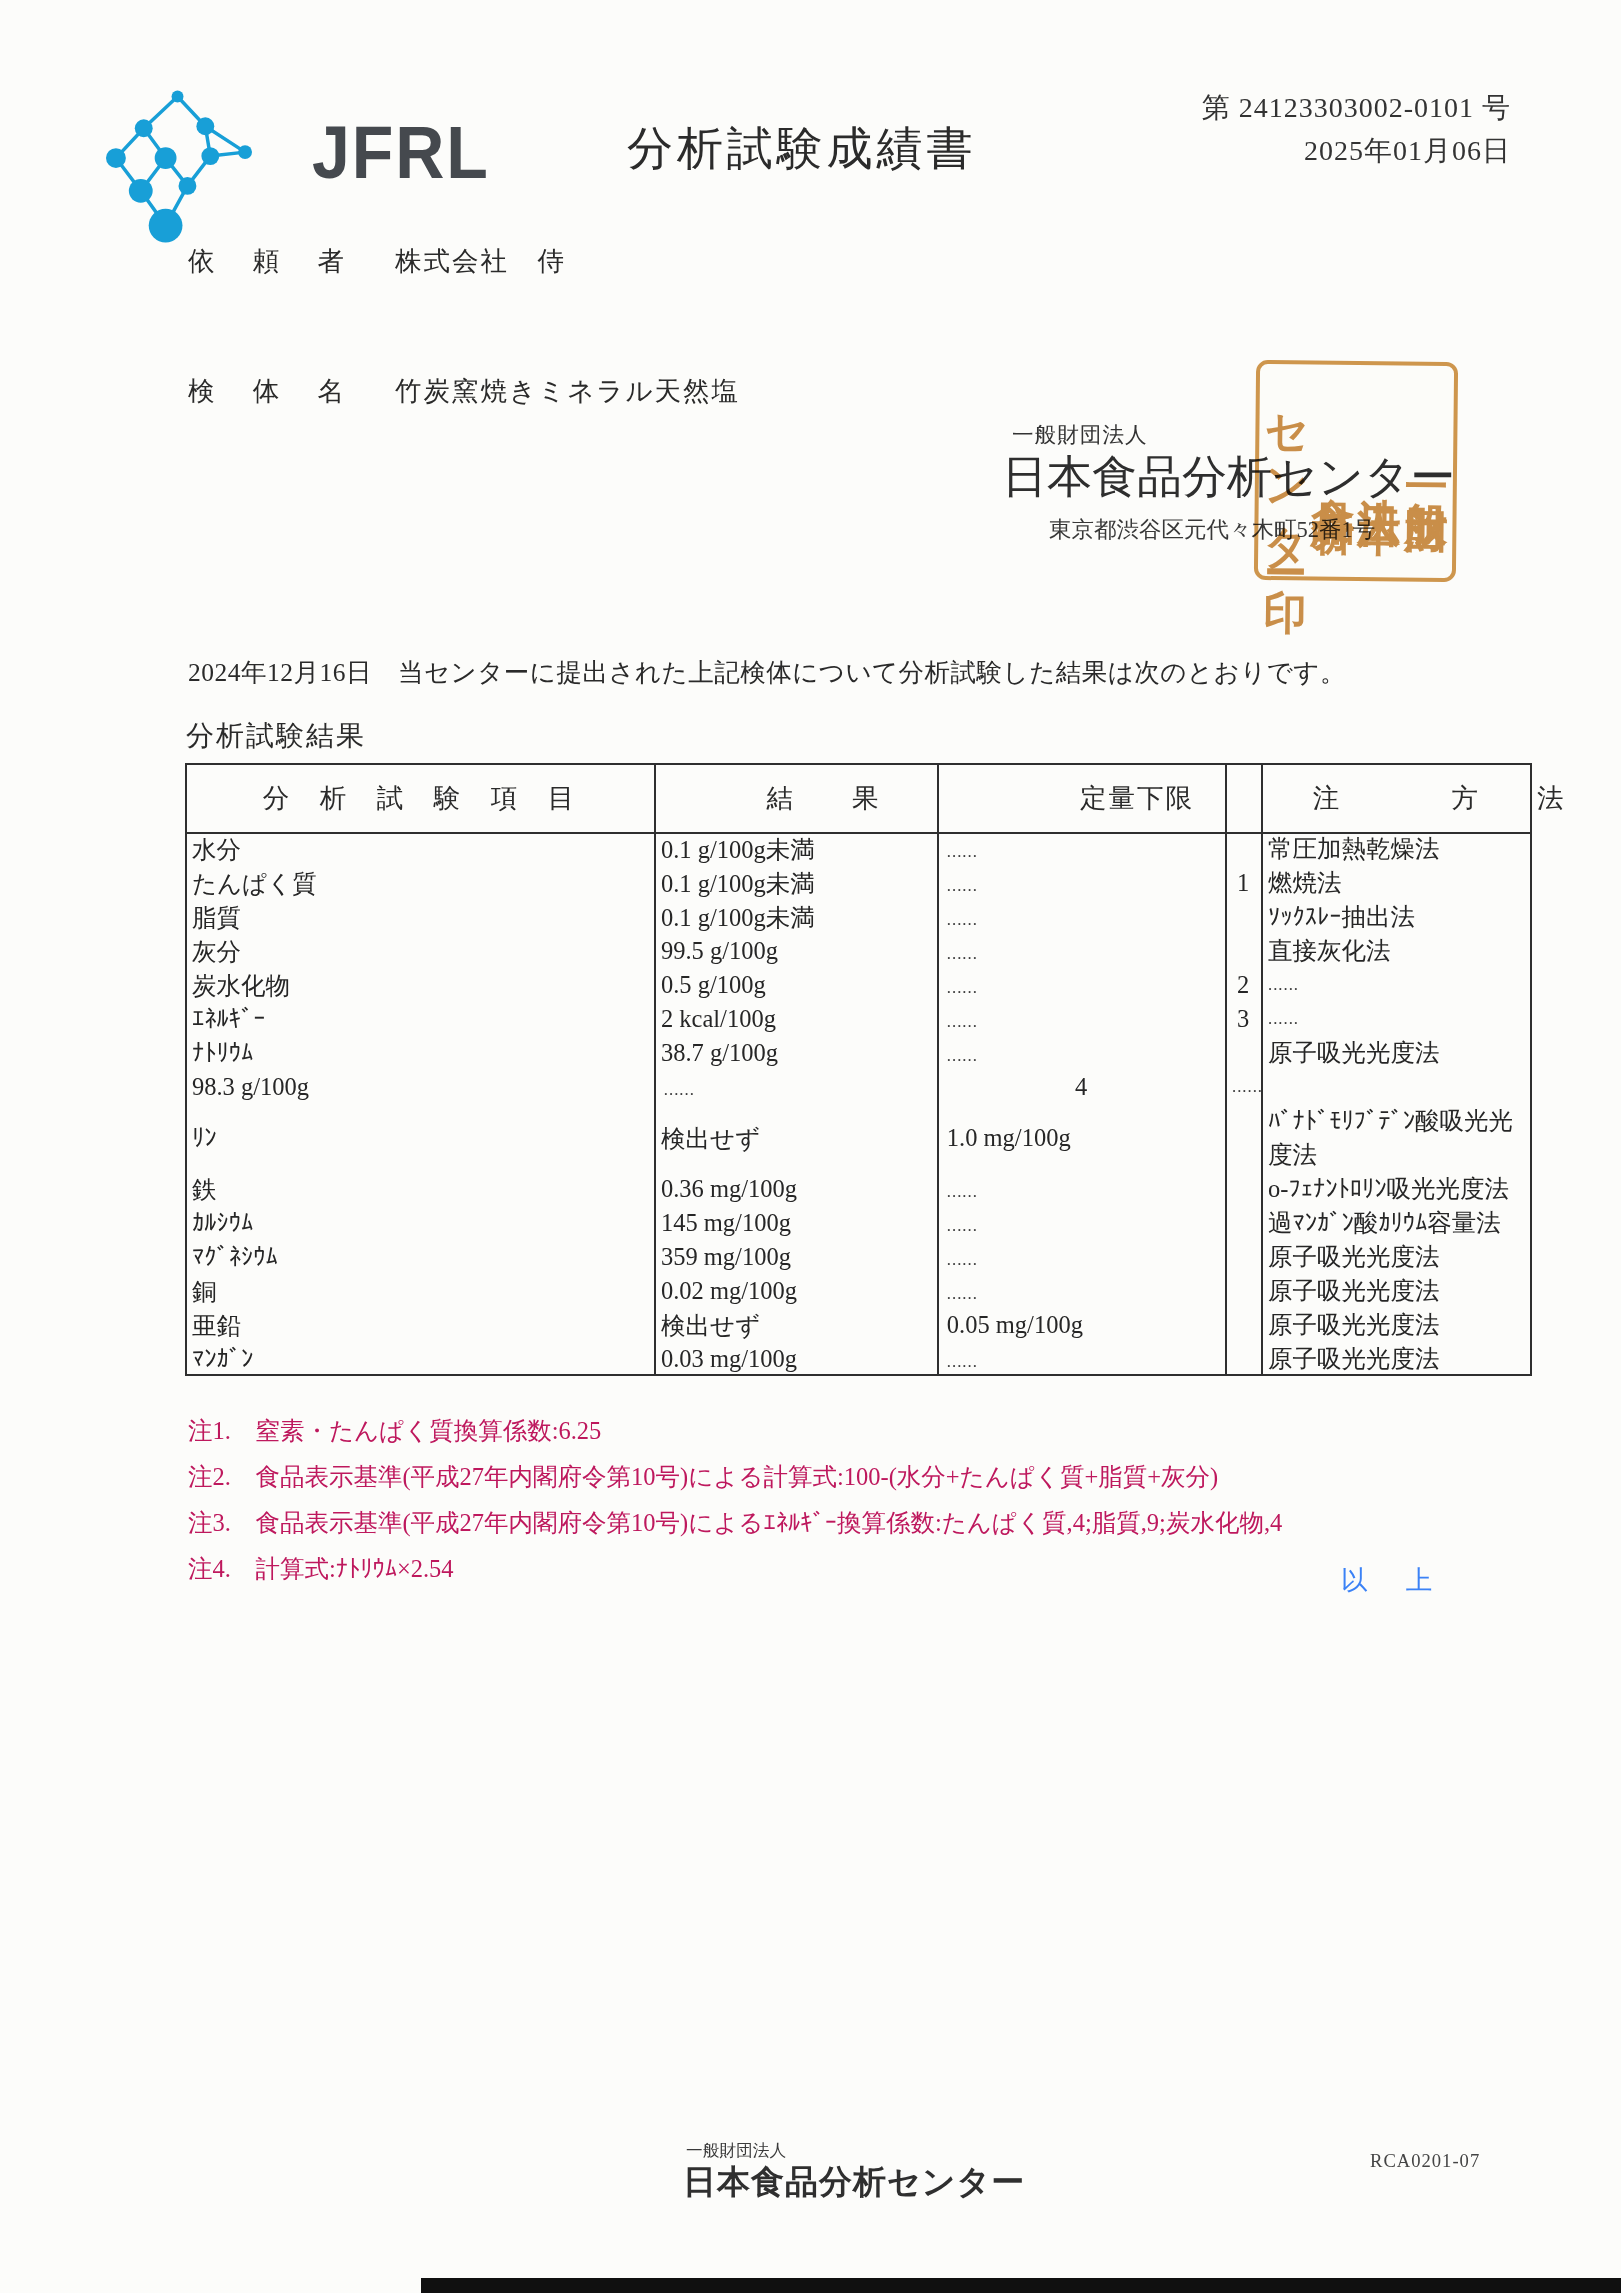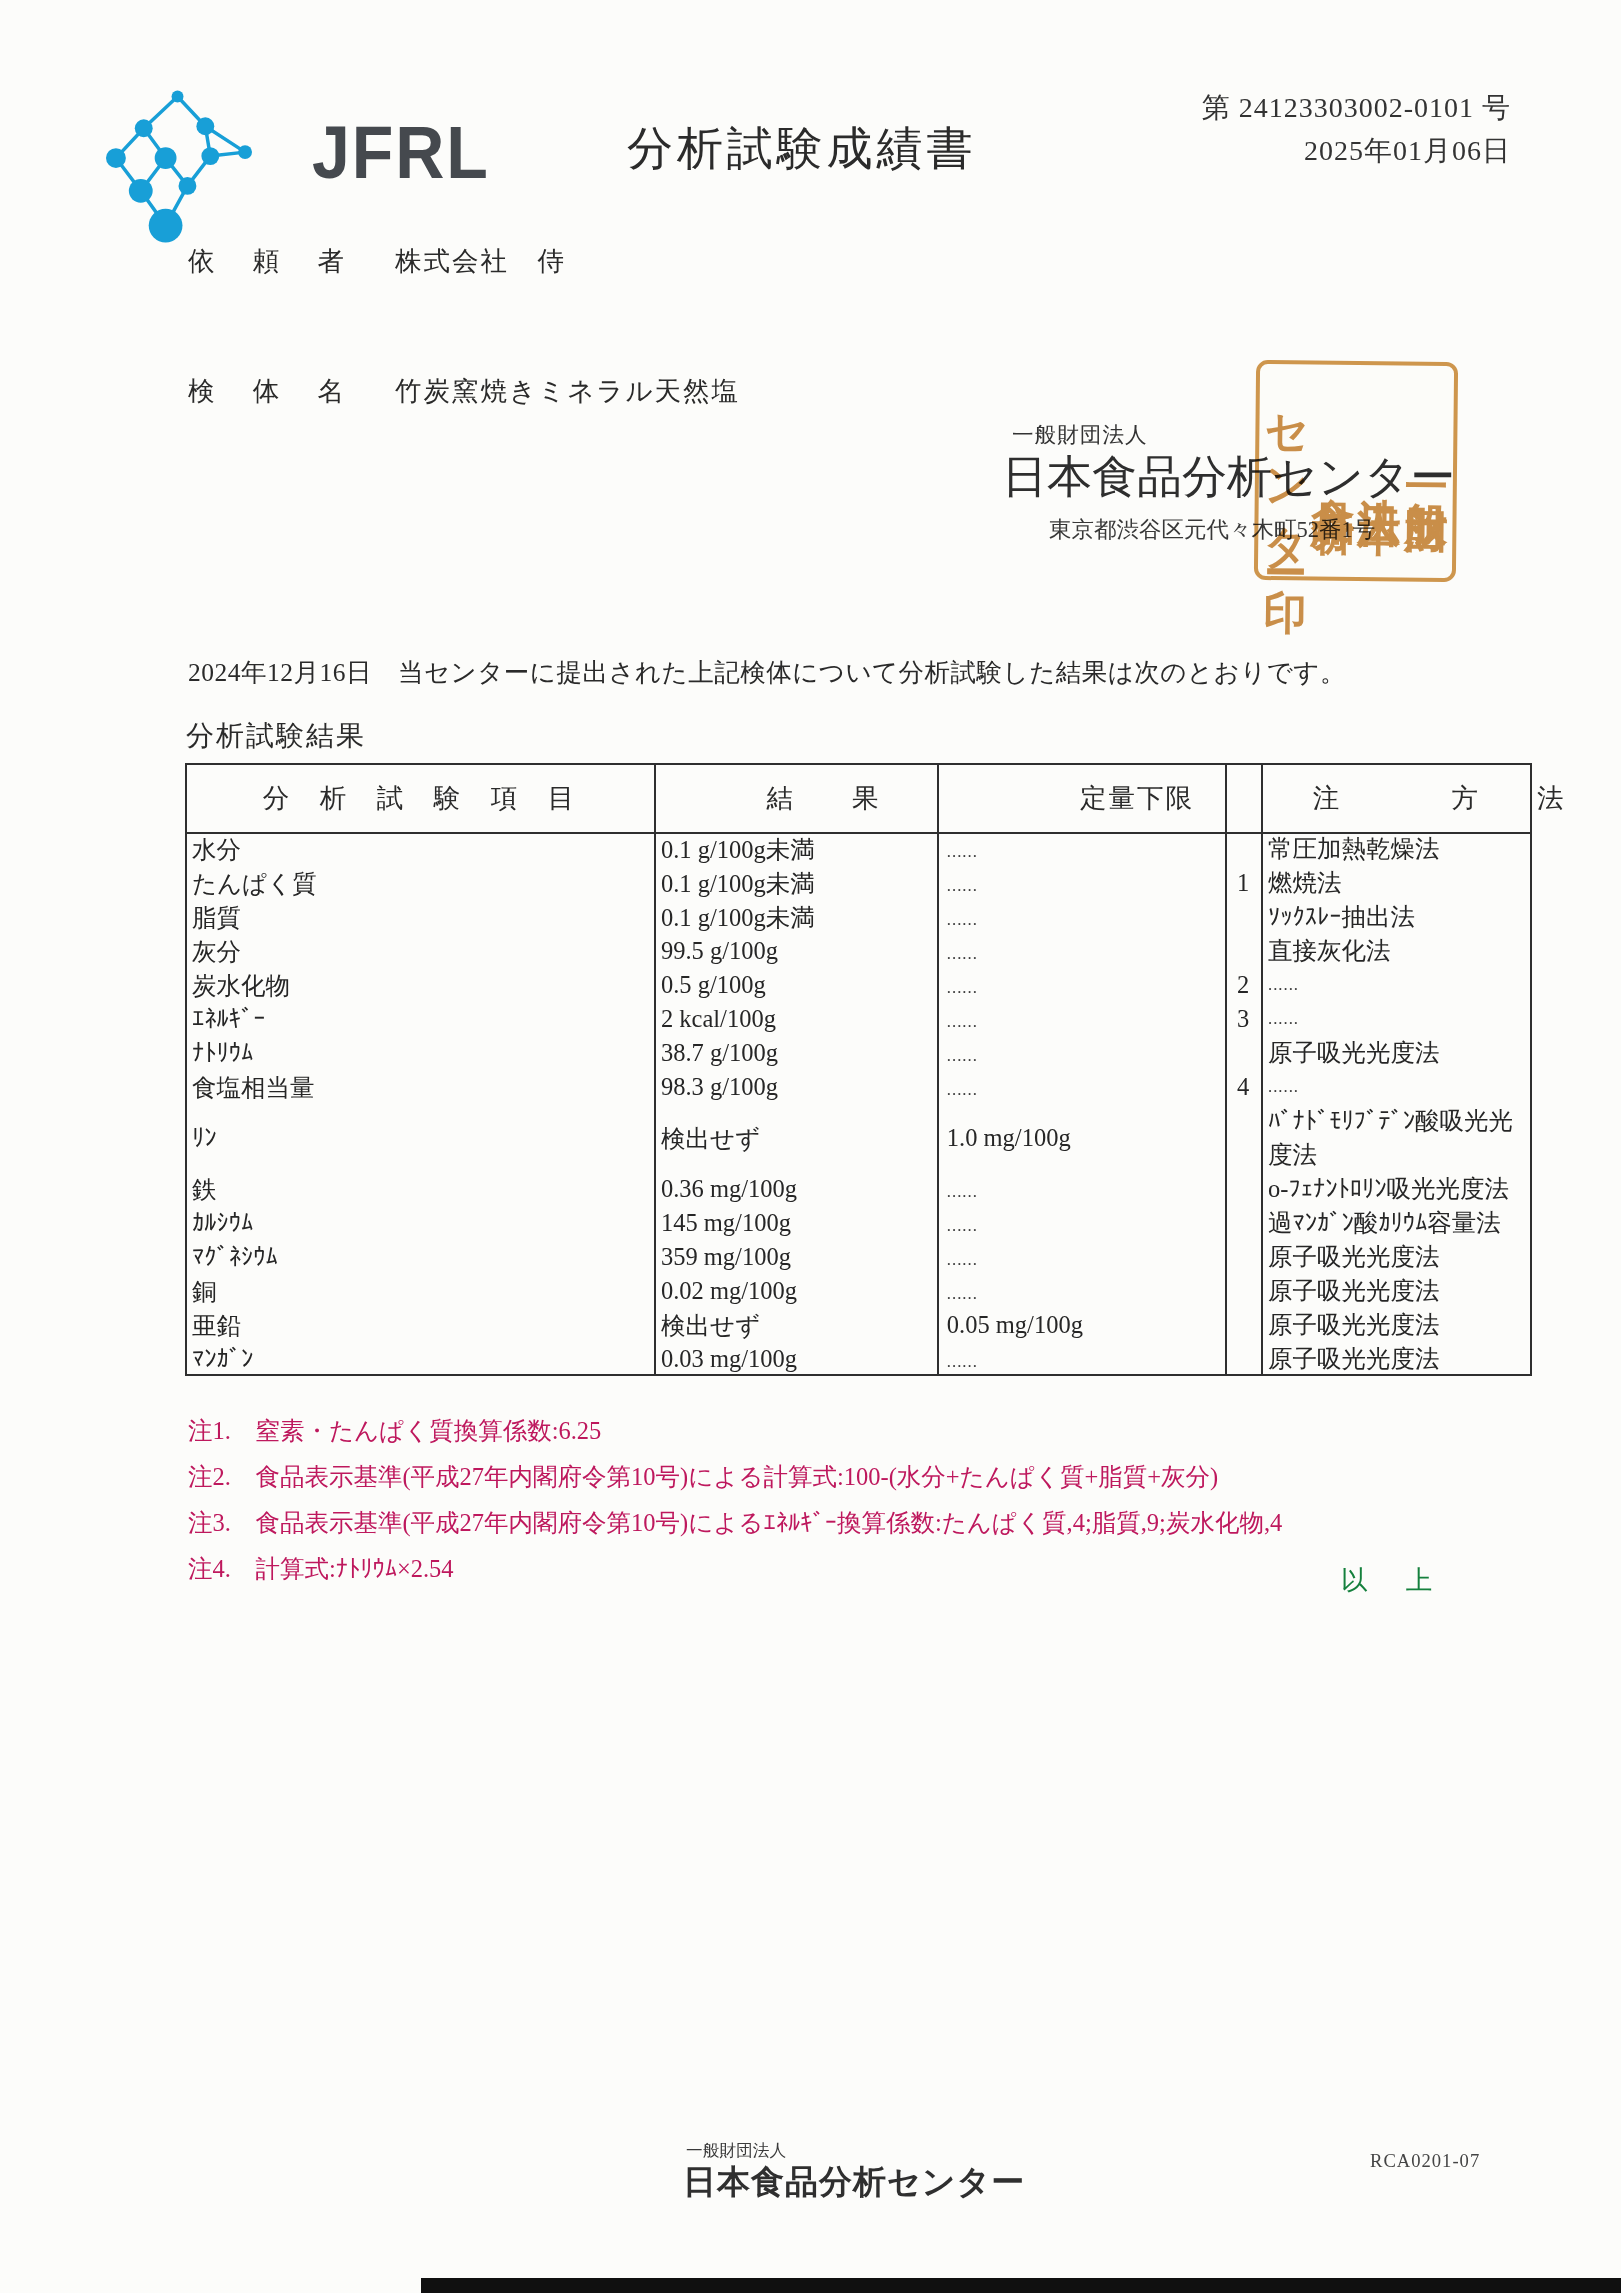--- a/index.html
+++ b/index.html
@@ -85,21 +85,21 @@
   }
   .trow.tall{height:68px;}
   .cell-item{padding-left:6.9px;}
   .cell-result{padding-left:6.9px;}
   .cell-limit{padding-left:9.8px;}
   .cell-note{text-align:center;}
   .cell-method{padding-left:7px;line-height:34px;}
   .dots{font-size:16.7px;letter-spacing:1px;color:#3a3a3a;}
   
   .notes{left:188px;top:1408px;font-size:24.5px;color:#be185d;line-height:46px;white-space:nowrap;}
-  .closing{left:1341px;top:1562px;font-size:26.5px;letter-spacing:5.9px;color:#15803d;}
+  .closing{left:1341px;top:1562px;font-size:26.5px;letter-spacing:5.9px;color:#3b82f6;}
   
   .footer-type{left:686px;top:2139px;font-size:16.7px;color:#3a3a3a;}
   .footer-name{
     left:683px;top:2160px;
     font-family:"Liberation Sans","DejaVu Sans",sans-serif;
     font-weight:600;font-size:33px;color:#2f2f2f;letter-spacing:1px;
   }
   .form-code{left:1370px;top:2150px;font-size:18.6px;color:#444;letter-spacing:1px;}
   .scan-bar{left:421px;top:2278px;width:1200px;height:15.7px;background:#101010;}
 </style>
@@ -237,21 +237,20 @@
         <div class="trow">
           <div class="cell-item">ﾅﾄﾘｳﾑ</div>
           <div class="cell-result">38.7 g/100g</div>
           <div class="cell-limit"><span class="dots">......</span></div>
           <div class="cell-note"></div>
           <div class="cell-method">
             <div>原子吸光光度法</div>
           </div>
         </div>
         <div class="trow">
-          <div class="cell-item">食塩相当量</div>
           <div class="cell-result">98.3 g/100g</div>
           <div class="cell-limit"><span class="dots">......</span></div>
           <div class="cell-note">4</div>
           <div class="cell-method">
             <div class="dots">......</div>
           </div>
         </div>
         <div class="trow tall">
           <div class="cell-item">ﾘﾝ</div>
           <div class="cell-result">検出せず</div>

